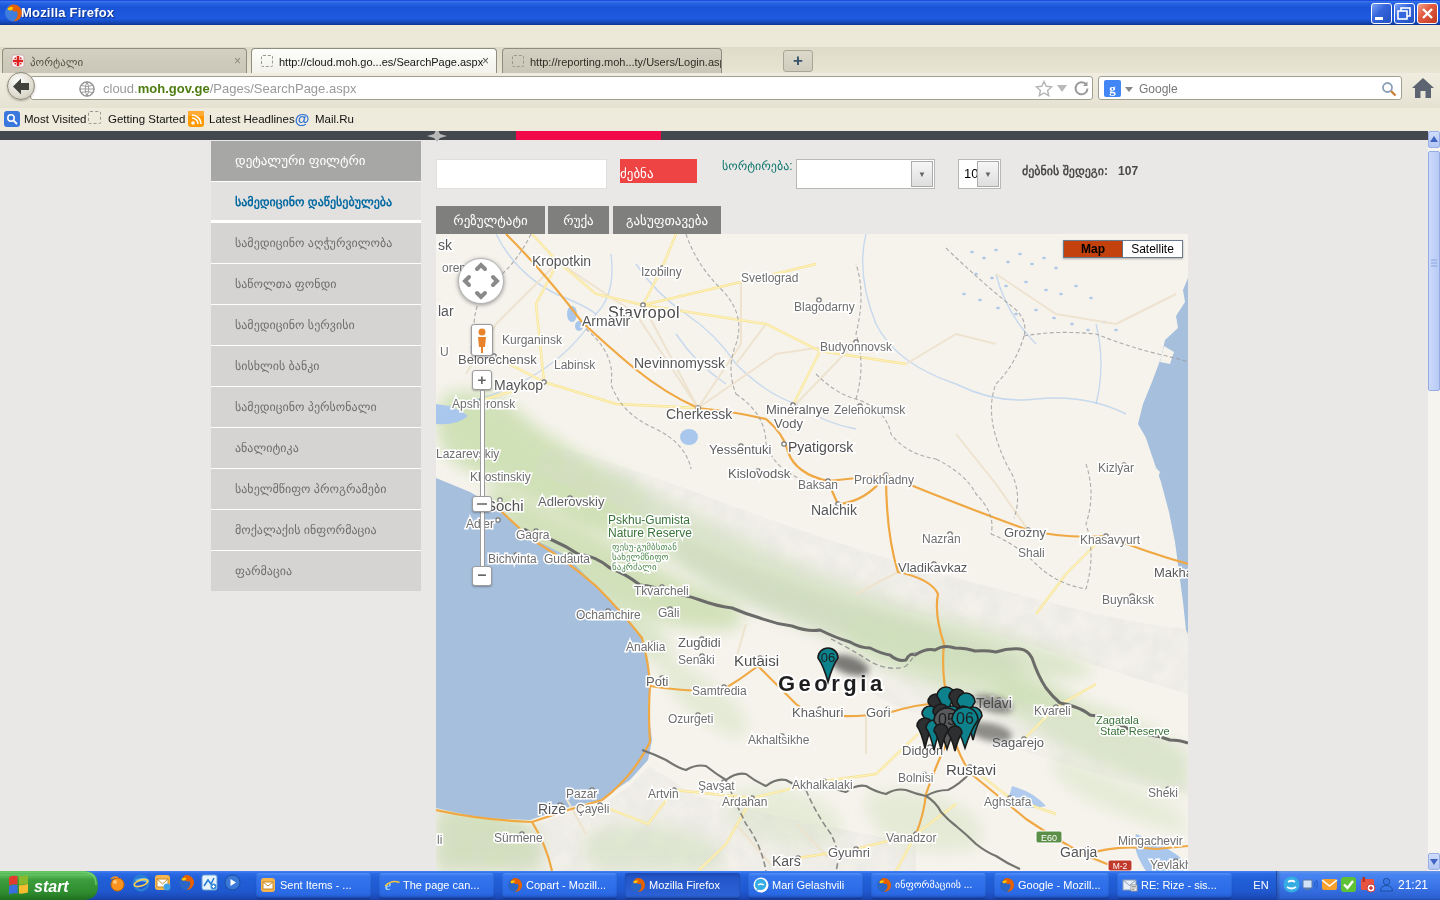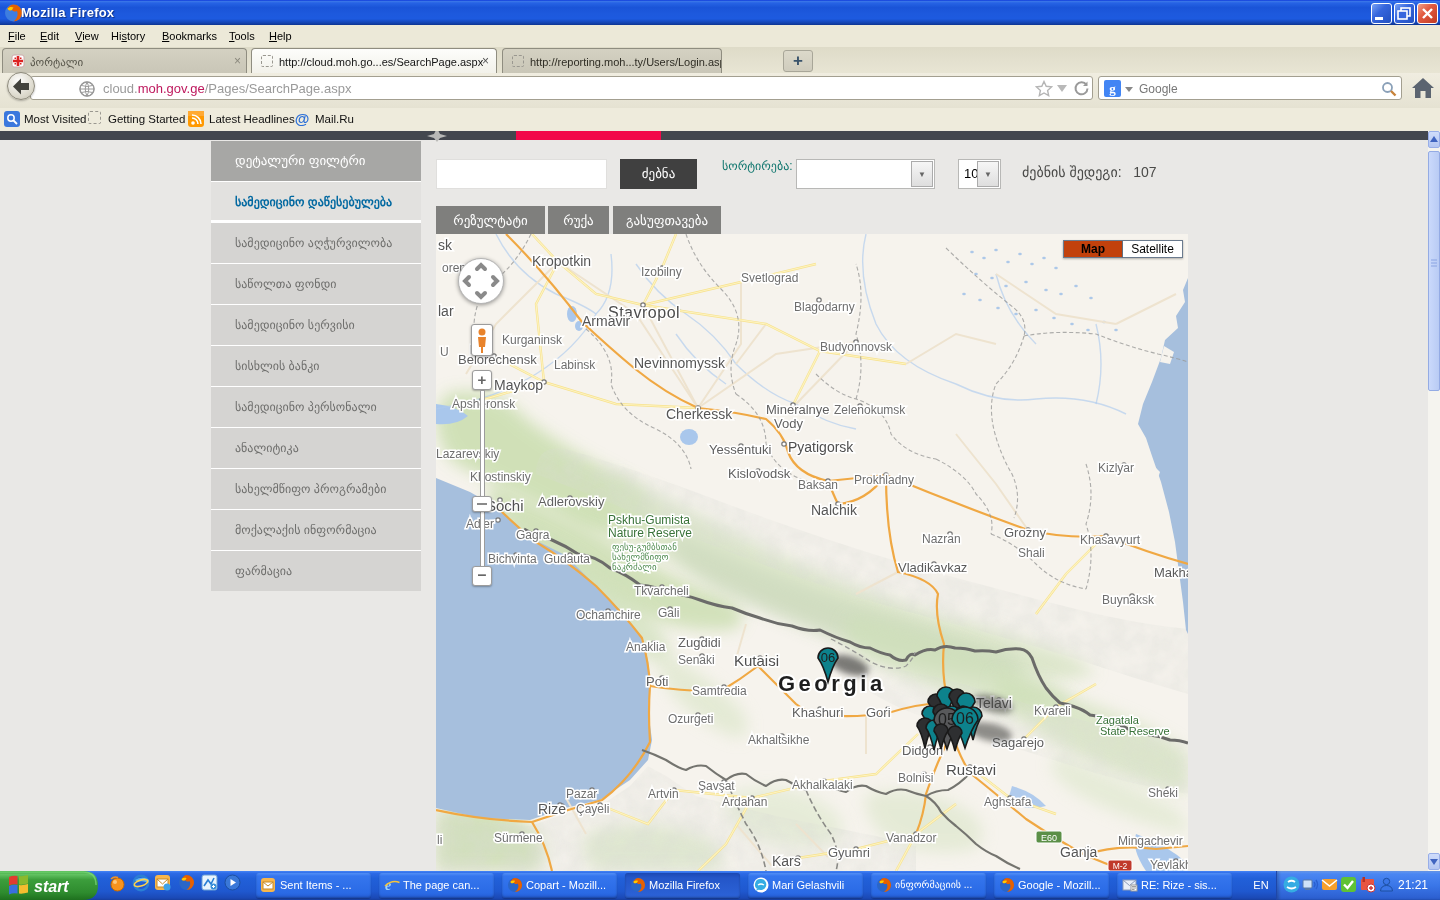--- a/index.html
+++ b/index.html
@@ -35,25 +35,25 @@
 .bmi{position:absolute;top:3px;width:16px;height:16px}
 
 #page{position:absolute;left:0;top:131px;width:1428px;height:740px;background:#e9e8e6;overflow:hidden}
 #darkstrip{position:absolute;left:0;top:0;width:1428px;height:9px;background:#43474e}
 #redseg{position:absolute;left:516px;top:0;width:145px;height:9px;background:#f2094a}
 #sidebar{position:absolute;left:211px;top:10px;width:210px}
 #sbhead{height:40px;background:#a7a7a5;color:#fff;font-size:13px;line-height:40px;padding-left:24px}
 .sbitem{height:41px;background:#d5d4d2;border-top:1px solid #fff;color:#6f6f6d;font-size:12px;line-height:40px;padding-left:24px}
 .sbitem.sel{background:#e2e1df;color:#0369a1;font-weight:bold;border-bottom:2px solid #fff}
 #sinput{position:absolute;left:436px;top:28px;width:171px;height:30px;background:#fff;border:1px solid #e0dfdd}
-#sbtn{position:absolute;left:620px;top:28px;width:77px;height:30px;background:#404040;color:#fff;font-size:13px;text-align:center;line-height:30px}
+#sbtn{position:absolute;left:620px;top:28px;width:77px;height:24px;background:#ef4444;color:#fff;font-size:13px;text-align:left;line-height:30px}
 #sortlbl{position:absolute;left:722px;top:28px;color:#0f766e;font-size:12px}
 .combo{position:absolute;top:28px;height:30px;background:#fff;border:1px solid #b8b8b6;font-size:13px;color:#000;line-height:28px}
 .cbtn{position:absolute;right:1px;top:1px;width:22px;height:26px;background:linear-gradient(180deg,#f6f6f6,#dedede);border:1px solid #ababab;color:#666;font-size:8px;text-align:center;line-height:26px}
-#results{position:absolute;left:1022px;top:33px;color:#4a4a48;font-size:14px;font-weight:normal}
+#results{position:absolute;left:1022px;top:33px;color:#4a4a48;font-size:12px;font-weight:bold}
 .gtab{position:absolute;top:75px;height:29px;background:#7f7f7d;color:#fff;font-size:13px;text-align:center;line-height:29px}
 #map{position:absolute;left:436px;top:103px;width:752px;height:637px;background:#f6f3ed;overflow:hidden}
 
 #pagescroll{position:absolute;left:1428px;top:131px;width:12px;height:740px;background:#f5f4ef}
 .sarrow{position:absolute;left:0;width:12px;height:17px;background:linear-gradient(180deg,#cfdcfb,#b4c6f2);border:1px solid #98aee8;border-radius:2px}
 #sthumb{position:absolute;left:0;top:20px;width:12px;height:240px;background:linear-gradient(90deg,#cad9fb,#b9cbf4);border:1px solid #94abe4;border-radius:2px}
 
 #taskbar{position:absolute;left:0;top:871px;width:1440px;height:29px;
  background:linear-gradient(180deg,#4485f6 0%,#2d6ae6 8%,#2160d9 25%,#1f58cf 70%,#1b49b6 93%,#173f9f 100%)}
 .tbtn{position:absolute;top:873px;height:25px;width:115px;border-radius:3px;background:linear-gradient(180deg,#5390f8,#3576ee 12%,#2a6ae5 80%,#245cd4);box-shadow:inset 0 -1px 2px rgba(0,0,0,.25),0 1px 1px rgba(0,0,0,.2);color:#fff;font-size:11px;white-space:nowrap;overflow:hidden}
@@ -78,29 +78,20 @@
 <div class="winbtn" id="btnmin"><svg width="19" height="19">
         <rect x="3" y="13" width="8" height="3" fill="#fff"></rect>
       </svg></div>
 <div class="winbtn" id="btnmax"><svg width="19" height="19">
         <rect x="6" y="4" width="9" height="8" fill="none" stroke="#fff" stroke-width="1.6"></rect>
         <rect x="3" y="7" width="9" height="8" fill="#3666dd" stroke="#fff" stroke-width="1.6"></rect>
       </svg></div>
 <div class="winbtn" id="btncls"><svg width="19" height="19">
         <path d="M5,5 L14,14 M14,5 L5,14" stroke="#fff" stroke-width="2.4"></path>
       </svg></div>
-<div id="menubar">
-<span style="left:8px"><u>F</u>ile</span>
-      <span style="left:40px"><u>E</u>dit</span>
-<span style="left:75px"><u>V</u>iew</span>
-      <span style="left:111px">Hi<u>s</u>tory</span>
-<span style="left:162px"><u>B</u>ookmarks</span>
-      <span style="left:229px"><u>T</u>ools</span>
-<span style="left:269px"><u>H</u>elp</span>
-</div>
 <div id="tabbar">
 <div class="tab inact" style="left:2px;width:245px">
         <svg style="position:absolute;left:8px;top:5px" width="14" height="14" viewBox="0 0 14 14">
           <rect x="1" y="1" width="12" height="12" rx="2" fill="#fff" stroke="#caa"></rect>
           <path d="M7,2 L7,12 M2,7 L12,7" stroke="#d22" stroke-width="2.6"></path>
           <path d="M3.5,3.5 h1.6v1.6h-1.6z M8.9,3.5 h1.6v1.6h-1.6z M3.5,8.9 h1.6v1.6h-1.6z M8.9,8.9 h1.6v1.6h-1.6z" fill="#d22"></path>
         </svg>
         <span style="position:absolute;left:27px;top:7px;color:#57554a">პორტალი</span>
         <span class="tclose" style="left:231px">×</span>
       </div>
@@ -115,21 +106,21 @@
         <span class="tclose" style="left:236px">×</span>
       </div>
 <div style="position:absolute;left:783px;top:3px;width:30px;height:22px;border:1px solid #a8a698;border-radius:3px;background:linear-gradient(180deg,#dcd9ca,#cfccbd);color:#39536b;font-size:17px;font-weight:bold;text-align:center;line-height:20px">+</div>
 </div>
 <div id="navbar"></div>
 <div id="urlbar">
 <svg style="position:absolute;left:48px;top:4px" width="16" height="16" viewBox="0 0 16 16">
         <circle cx="8" cy="8" r="7" fill="#fff" stroke="#9a9a9a" stroke-width="1.4"></circle>
         <path d="M8,1 A7,7 0 0,0 8,15 M8,1 A7,7 0 0,1 8,15 M1,8 L15,8 M2.5,4.5 Q8,6.5 13.5,4.5 M2.5,11.5 Q8,9.5 13.5,11.5 M8,1 Q4.5,8 8,15 M8,1 Q11.5,8 8,15" fill="none" stroke="#9a9a9a" stroke-width="1"></path>
       </svg>
-<span id="urltext">cloud.<b style="color:#be185d;font-weight:normal">moh.gov.ge</b>/Pages/SearchPage.aspx</span>
+<span id="urltext">cloud.<b style="color:#4d7c0f;font-weight:bold">moh.gov.ge</b>/Pages/SearchPage.aspx</span>
 <svg style="position:absolute;left:1004px;top:3px" width="18" height="18" viewBox="0 0 18 18">
         <path d="M9,1.5 L11.2,6.3 16.5,6.9 12.6,10.4 13.7,15.6 9,13 4.3,15.6 5.4,10.4 1.5,6.9 6.8,6.3 Z" fill="none" stroke="#b5b5b5" stroke-width="1.4"></path>
       </svg>
 <svg style="position:absolute;left:1026px;top:8px" width="10" height="8">
         <path d="M0,0 L10,0 5,7 Z" fill="#b9b9b9"></path>
       </svg>
 <svg style="position:absolute;left:1042px;top:3px" width="17" height="17" viewBox="0 0 17 17">
         <path d="M13.5,5 A6,6 0 1,0 14.5,8.5" fill="none" stroke="#9a9a9a" stroke-width="2"></path>
         <path d="M14.5,1.5 L14.5,6 L10,6 Z" fill="#9a9a9a"></path>
       </svg>

